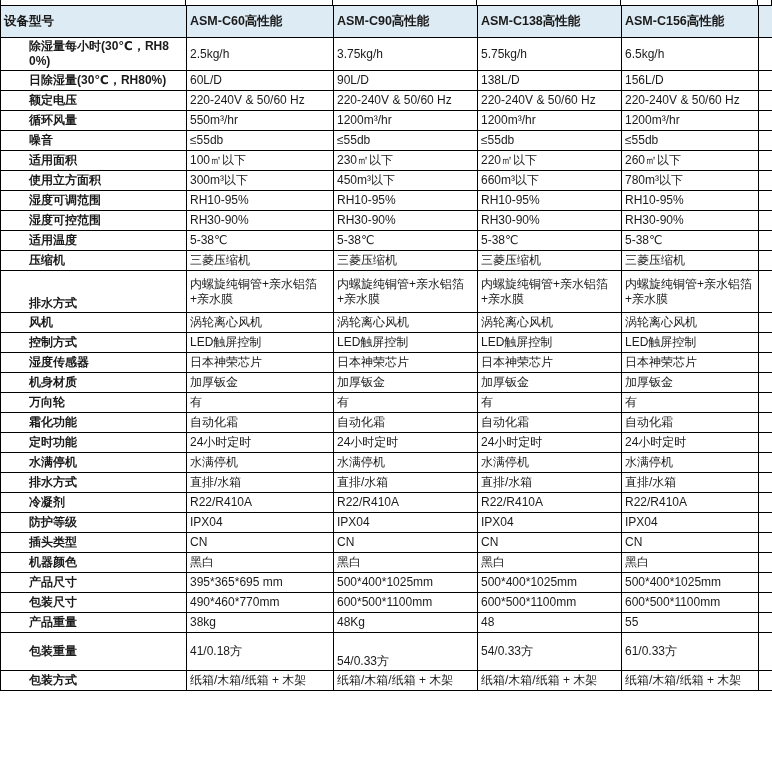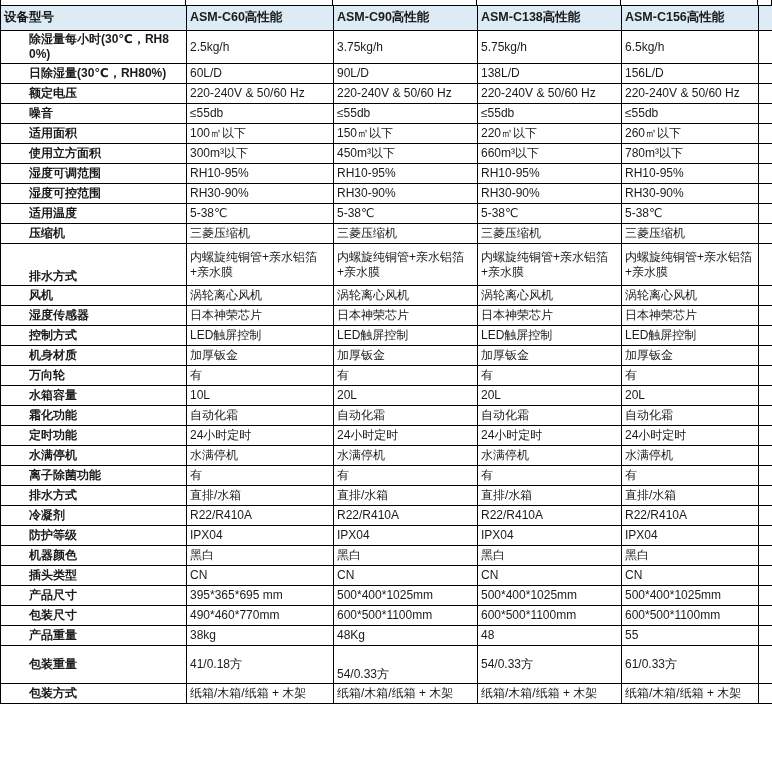--- a/index.html
+++ b/index.html
@@ -28,21 +28,21 @@
     text-align: left;
     vertical-align: middle;
     line-height: 1.25;
     overflow: hidden;
     word-break: break-all;
   }
   .spec thead th {
     background: var(--header-bg, #dcebf4);
     font-weight: bold;
     font-size: 12.5px;
-    height: 25px;
+    height: 32px;
   }
   .spec tbody tr { height: 20px; }
   .spec tbody tr.tall-xl { height: 42px; }
   .spec tbody tr.tall-l  { height: 38px; margin-left: 9px; }
   .spec td.label { font-weight: bold; padding-left: 28px; }
   .spec td.v-bottom { vertical-align: bottom; }
 </style>
 </head>
 <body>
 
@@ -93,31 +93,39 @@
       </tr>
       <tr>
         <td class="label">额定电压</td>
         <td>220-240V &amp; 50/60 Hz</td>
         <td>220-240V &amp; 50/60 Hz</td>
         <td>220-240V &amp; 50/60 Hz</td>
         <td>220-240V &amp; 50/60 Hz</td>
         <td></td>
       </tr>
       <tr>
+        <td class="label">循环风量</td>
+        <td>550m³/hr</td>
+        <td>1200m³/hr</td>
+        <td>1200m³/hr</td>
+        <td>1200m³/hr</td>
+        <td></td>
+      </tr>
+      <tr>
         <td class="label">噪音</td>
         <td>≤55db</td>
         <td>≤55db</td>
         <td>≤55db</td>
         <td>≤55db</td>
         <td></td>
       </tr>
       <tr>
         <td class="label">适用面积</td>
         <td>100㎡以下</td>
-        <td>150㎡以下</td>
+        <td>230㎡以下</td>
         <td>220㎡以下</td>
         <td>260㎡以下</td>
         <td></td>
       </tr>
       <tr>
         <td class="label">使用立方面积</td>
         <td>300m³以下</td>
         <td>450m³以下</td>
         <td>660m³以下</td>
         <td>780m³以下</td>
@@ -165,60 +173,52 @@
       </tr>
       <tr>
         <td class="label">风机</td>
         <td>涡轮离心风机</td>
         <td>涡轮离心风机</td>
         <td>涡轮离心风机</td>
         <td>涡轮离心风机</td>
         <td></td>
       </tr>
       <tr>
+        <td class="label">控制方式</td>
+        <td>LED触屏控制</td>
+        <td>LED触屏控制</td>
+        <td>LED触屏控制</td>
+        <td>LED触屏控制</td>
+        <td></td>
+      </tr>
+      <tr>
         <td class="label">湿度传感器</td>
         <td>日本神荣芯片</td>
         <td>日本神荣芯片</td>
         <td>日本神荣芯片</td>
         <td>日本神荣芯片</td>
         <td></td>
       </tr>
       <tr>
-        <td class="label">控制方式</td>
-        <td>LED触屏控制</td>
-        <td>LED触屏控制</td>
-        <td>LED触屏控制</td>
-        <td>LED触屏控制</td>
-        <td></td>
-      </tr>
-      <tr>
         <td class="label">机身材质</td>
         <td>加厚钣金</td>
         <td>加厚钣金</td>
         <td>加厚钣金</td>
         <td>加厚钣金</td>
         <td></td>
       </tr>
       <tr>
         <td class="label">万向轮</td>
         <td>有</td>
         <td>有</td>
         <td>有</td>
         <td>有</td>
         <td></td>
       </tr>
       <tr>
-        <td class="label">水箱容量</td>
-        <td>10L</td>
-        <td>20L</td>
-        <td>20L</td>
-        <td>20L</td>
-        <td></td>
-      </tr>
-      <tr>
         <td class="label">霜化功能</td>
         <td>自动化霜</td>
         <td>自动化霜</td>
         <td>自动化霜</td>
         <td>自动化霜</td>
         <td></td>
       </tr>
       <tr>
         <td class="label">定时功能</td>
         <td>24小时定时</td>
@@ -229,28 +229,20 @@
       </tr>
       <tr>
         <td class="label">水满停机</td>
         <td>水满停机</td>
         <td>水满停机</td>
         <td>水满停机</td>
         <td>水满停机</td>
         <td></td>
       </tr>
       <tr>
-        <td class="label">离子除菌功能</td>
-        <td>有</td>
-        <td>有</td>
-        <td>有</td>
-        <td>有</td>
-        <td></td>
-      </tr>
-      <tr>
         <td class="label">排水方式</td>
         <td>直排/水箱</td>
         <td>直排/水箱</td>
         <td>直排/水箱</td>
         <td>直排/水箱</td>
         <td></td>
       </tr>
       <tr>
         <td class="label">冷凝剂</td>
         <td>R22/R410A</td>
@@ -261,33 +253,33 @@
       </tr>
       <tr>
         <td class="label">防护等级</td>
         <td>IPX04</td>
         <td>IPX04</td>
         <td>IPX04</td>
         <td>IPX04</td>
         <td></td>
       </tr>
       <tr>
+        <td class="label">插头类型</td>
+        <td>CN</td>
+        <td>CN</td>
+        <td>CN</td>
+        <td>CN</td>
+        <td></td>
+      </tr>
+      <tr>
         <td class="label">机器颜色</td>
         <td>黑白</td>
         <td>黑白</td>
         <td>黑白</td>
         <td>黑白</td>
-        <td></td>
-      </tr>
-      <tr>
-        <td class="label">插头类型</td>
-        <td>CN</td>
-        <td>CN</td>
-        <td>CN</td>
-        <td>CN</td>
         <td></td>
       </tr>
       <tr>
         <td class="label">产品尺寸</td>
         <td>395*365*695 mm</td>
         <td>500*400*1025mm</td>
         <td>500*400*1025mm</td>
         <td>500*400*1025mm</td>
         <td></td>
       </tr>

